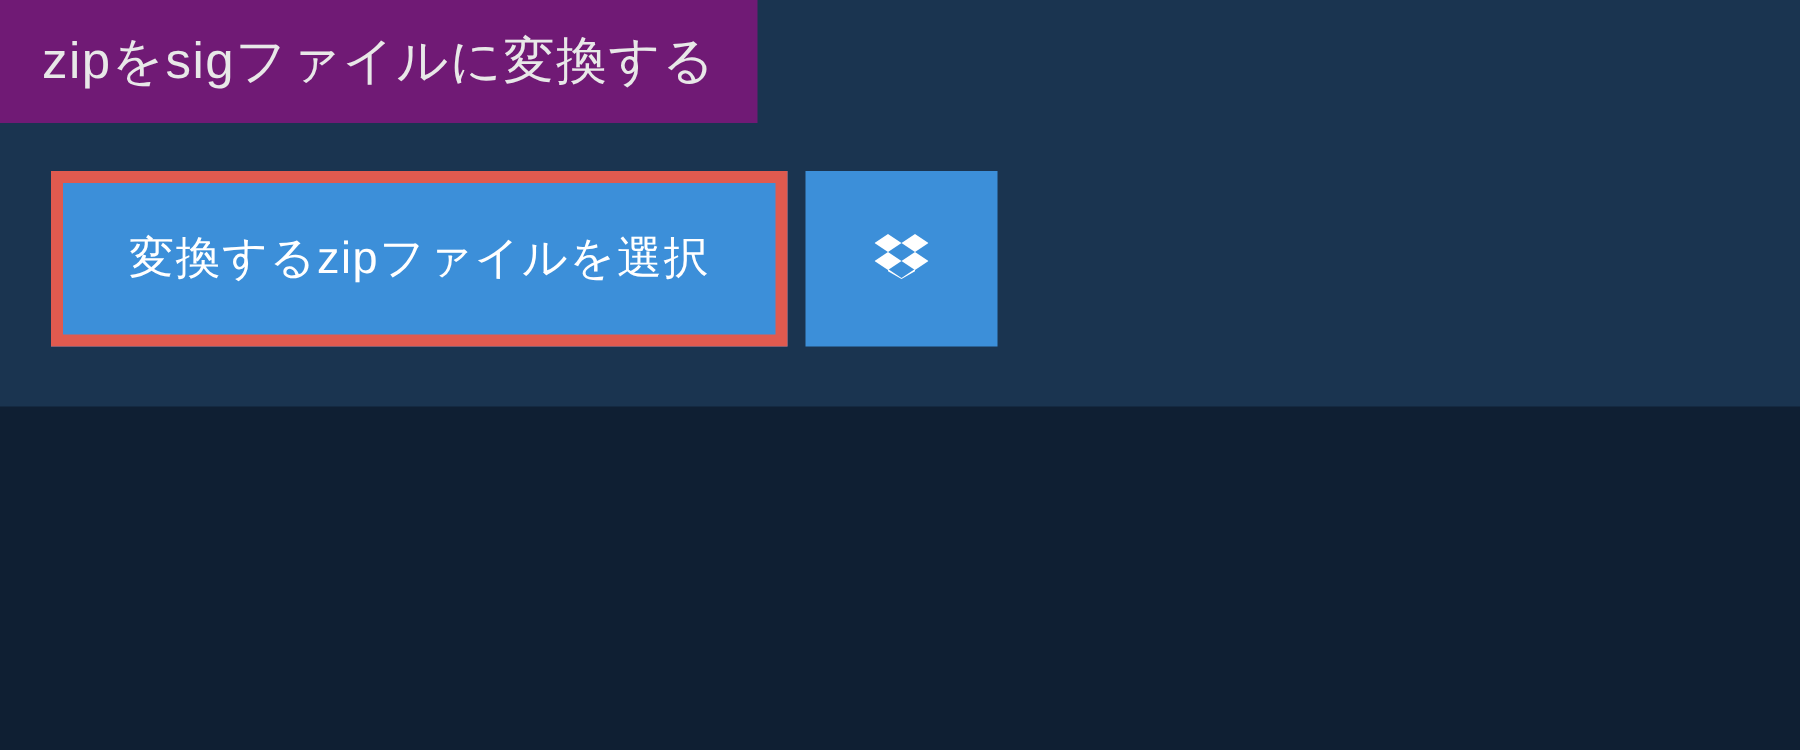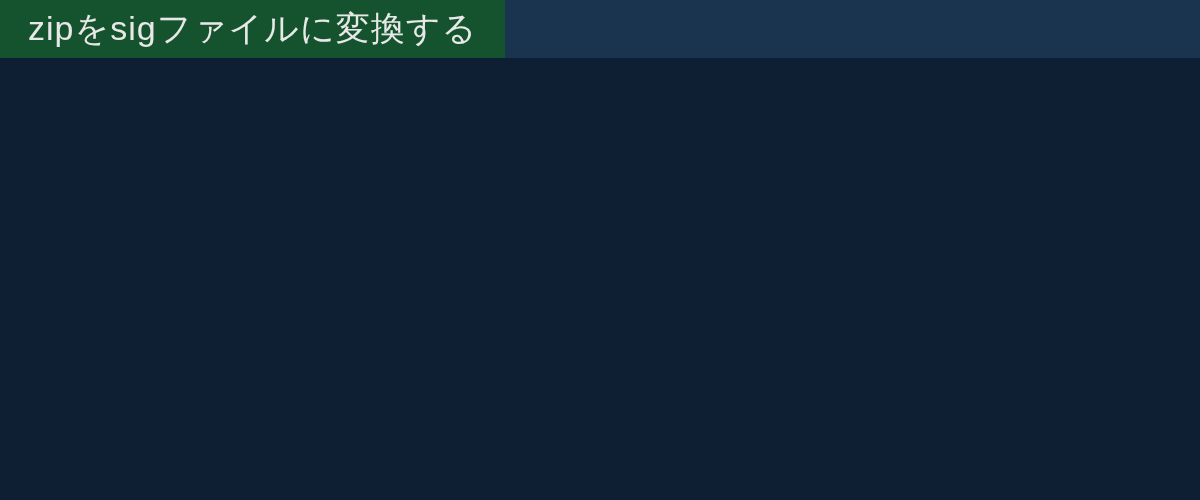--- a/index.html
+++ b/index.html
@@ -14,23 +14,23 @@
       font-family: -apple-system, BlinkMacSystemFont, "Segoe UI", "Hiragino Sans", "Meiryo", sans-serif;
       overflow: hidden;
     }
     .panel {
       background-color: #1a3450;
       margin: 0;
       padding: 0;
       width: 100%;
     }
     .heading-wrap {
-      background-color: #14532d;
+      background-color: #701a75;
       display: inline-block;
-      padding: 6px 28px;
+      padding: 18px 28px;
     }
     .heading {
       color: #e8e8e8;
       font-size: 34px;
       font-weight: 400;
       letter-spacing: 1px;
     }
     .button-row {
       display: flex;
       padding: 32px 34px 40px 34px;
@@ -66,13 +66,25 @@
       fill: #ffffff;
     }
   </style>
 </head>
 <body>
 
 <div class="panel">
   <div class="heading-wrap">
     <h1 class="heading">zipをsigファイルに変換する</h1>
   </div>
+  <div class="button-row">
+    <button class="select-button">
+      <span>変換するzipファイルを選択</span>
+    </button>
+    <button class="dropbox-button">
+      <span>
+        <svg viewBox="0 0 24 24" xmlns="http://www.w3.org/2000/svg">
+          <path d="M6 2L0 6l6 4-6 4 6 4 6-4 6 4 6-4-6-4 6-4-6-4-6 4-6-4zm6 4l6 4-6 4-6-4 6-4zm-6 12.5l6 3.5 6-3.5v-1l-6 4-6-4v1z"></path>
+        </svg>
+      </span>
+    </button>
+  </div>
 </div>
 
 </body></html>

